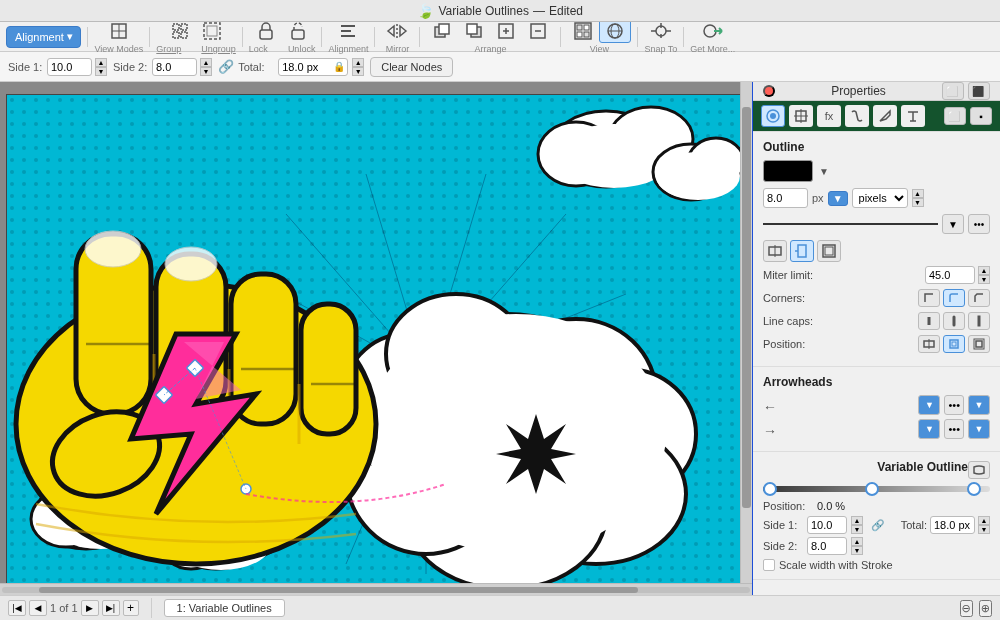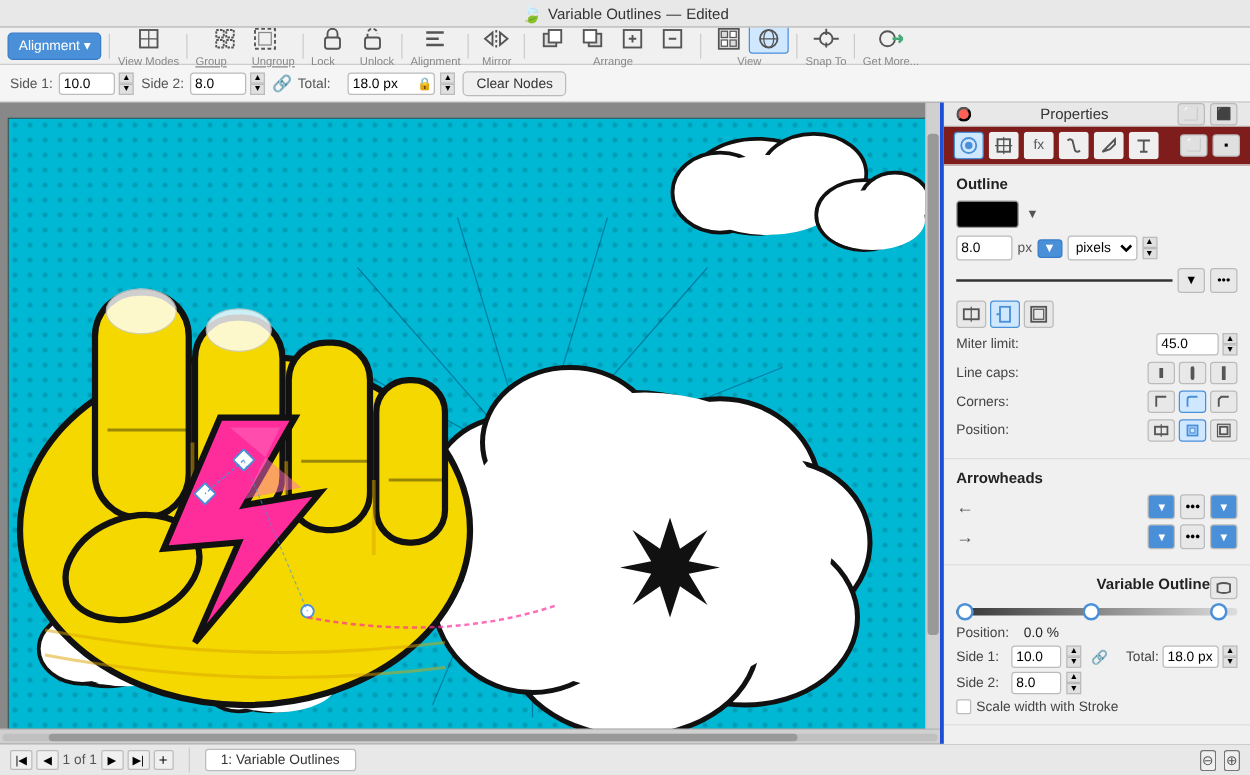--- a/index.html
+++ b/index.html
@@ -81,37 +81,37 @@
 
     
     #canvas-vscroll {
       position: absolute; right: 0; top: 0; bottom: 12px; width: 12px;
       background: #d0d0d0; border-left: 1px solid #bbb;
     }
     .vscroll-thumb { position: absolute; top: 5%; left: 1px; right: 1px; height: 80%; background: #999; border-radius: 3px; }
 
     
     #properties {
-      width: 248px; background: #f0f0f0; border-left: 3px solid #1d4ed8;
+      width: 248px; background: #f0f0f0; border-left: 1px solid #1d4ed8;
       display: flex; flex-direction: column; overflow-y: auto;
     }
     #prop-header {
       height: 30px; background: #e8e8e8; border-bottom: 1px solid #ccc;
       display: flex; align-items: center; justify-content: space-between;
       padding: 0 10px;
     }
     .prop-close { width: 12px; height: 12px; background: #ff5f57; border-radius: 50%; cursor: pointer; }
     .prop-title { font-size: 12px; font-weight: 500; color: #333; text-align: center; flex: 1; }
     .prop-expand-btns { display: flex; gap: 4px; }
     .prop-exp-btn { width: 22px; height: 18px; border: 1px solid #bbb; border-radius: 3px; background: #e0e0e0; cursor: pointer; display: flex; align-items: center; justify-content: center; font-size: 10px; }
 
     
     #prop-icons {
       display: flex; align-items: center; padding: 4px 8px; gap: 4px;
-      border-bottom: 1px solid #ddd; background: #7f1d1d;
+      border-bottom: 1px solid #ddd; background: #14532d;
     }
     .prop-icon-btn { 
       width: 24px; height: 22px; display: flex; align-items: center; justify-content: center;
       border: 1px solid transparent; border-radius: 3px; cursor: pointer; font-size: 12px; color: #555;
     }
     .prop-icon-btn.active { background: #d0e8ff; border-color: #4a90d9; }
 
     
     .prop-section { padding: 8px 10px; border-bottom: 1px solid #ddd; }
     .prop-section-title { font-size: 12px; font-weight: 600; color: #222; margin-bottom: 6px; }
@@ -677,56 +677,56 @@
         <div class="prop-row-value">
           <input type="text" class="prop-input" value="45.0" style="">
           <div class="stepper">
             <button class="stepper-btn">▲</button>
             <button class="stepper-btn">▼</button>
           </div>
         </div>
       </div>
 
       <div class="prop-row">
+        <span class="prop-row-label">Corners:</span>
+        <div class="prop-row-value">
+          <button class="corner-btn">
+            <svg width="12" height="12" viewBox="0 0 12 12">
+                <path d="M2 10 L2 2 L10 2" fill="none" stroke="#555" stroke-width="1.5"></path>
+              </svg>
+          </button>
+          <button class="corner-btn active" style="background:#d0e8ff;border-color:#4a90d9;">
+            <svg width="12" height="12" viewBox="0 0 12 12">
+                <path d="M2 10 L2 4 Q2 2 4 2 L10 2" fill="none" stroke="#4a90d9" stroke-width="1.5"></path>
+              </svg>
+          </button>
+          <button class="corner-btn">
+            <svg width="12" height="12" viewBox="0 0 12 12">
+                <path d="M2 10 L2 4 L4 2 L10 2" fill="none" stroke="#555" stroke-width="1.5"></path>
+              </svg>
+          </button>
+        </div>
+      </div>
+
+      <div class="prop-row">
         <span class="prop-row-label">Line caps:</span>
         <div class="prop-row-value">
           <button class="corner-btn">
             <svg width="12" height="12" viewBox="0 0 12 12">
                 <line x1="6" y1="2" x2="6" y2="10" stroke="#555" stroke-width="3" stroke-linecap="butt"></line>
               </svg>
           </button>
           <button class="corner-btn">
             <svg width="12" height="12" viewBox="0 0 12 12">
                 <line x1="6" y1="2" x2="6" y2="10" stroke="#555" stroke-width="3" stroke-linecap="round"></line>
               </svg>
           </button>
           <button class="corner-btn">
             <svg width="12" height="12" viewBox="0 0 12 12">
                 <line x1="6" y1="2" x2="6" y2="10" stroke="#555" stroke-width="3" stroke-linecap="square"></line>
-              </svg>
-          </button>
-        </div>
-      </div>
-
-      <div class="prop-row">
-        <span class="prop-row-label">Corners:</span>
-        <div class="prop-row-value">
-          <button class="corner-btn">
-            <svg width="12" height="12" viewBox="0 0 12 12">
-                <path d="M2 10 L2 2 L10 2" fill="none" stroke="#555" stroke-width="1.5"></path>
-              </svg>
-          </button>
-          <button class="corner-btn active" style="background:#d0e8ff;border-color:#4a90d9;">
-            <svg width="12" height="12" viewBox="0 0 12 12">
-                <path d="M2 10 L2 4 Q2 2 4 2 L10 2" fill="none" stroke="#4a90d9" stroke-width="1.5"></path>
-              </svg>
-          </button>
-          <button class="corner-btn">
-            <svg width="12" height="12" viewBox="0 0 12 12">
-                <path d="M2 10 L2 4 L4 2 L10 2" fill="none" stroke="#555" stroke-width="1.5"></path>
               </svg>
           </button>
         </div>
       </div>
 
       <div class="prop-row">
         <span class="prop-row-label">Position:</span>
         <div class="prop-row-value">
           <button class="corner-btn">
             <svg width="12" height="12" viewBox="0 0 12 12">

